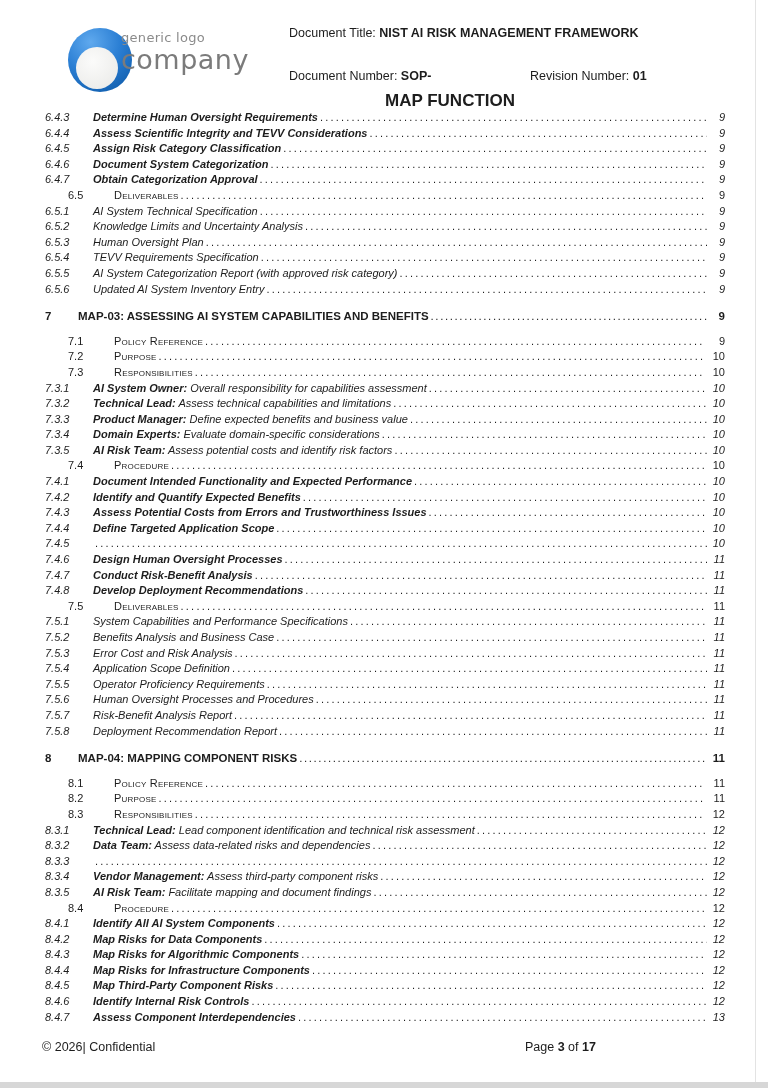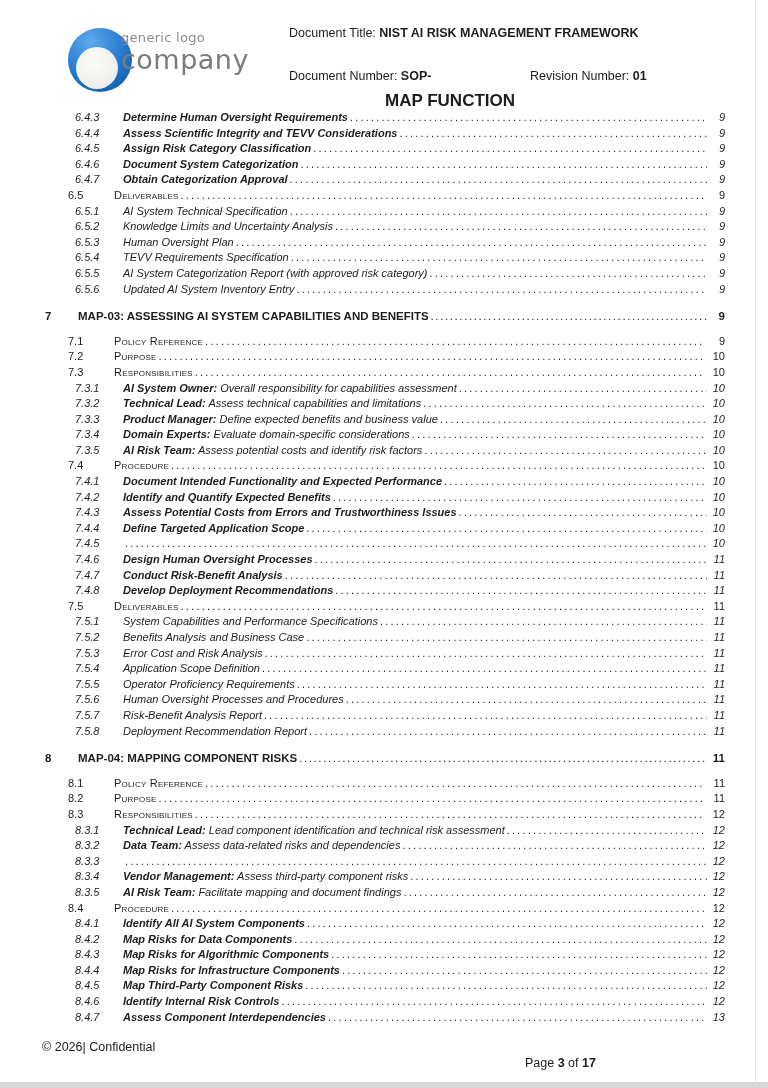--- a/index.html
+++ b/index.html
@@ -31,30 +31,30 @@
   .pg{flex:none;min-width:16px;text-align:right;}
   
   .l1{font-weight:700;font-size:11.5px;margin-top:12px;margin-bottom:9px;}
   .l1 .num{width:33px;}
   .l1 .leader::after{letter-spacing:1.6px;}
   
   .l2 .num{margin-left:23px;width:46px;}
   .l2 .label{font-variant:small-caps;letter-spacing:.2px;}
   .l2 .pg{padding-left:3px;}
   
-  .l3b .num,.l3i .num,.l3m .num{margin-left:30px;width:48px;font-style:italic;}
+  .l3b .num,.l3i .num,.l3m .num{width:48px;font-style:italic;}
   .l3b .pg,.l3i .pg,.l3m .pg{font-style:italic;}
   .l3b .label{font-weight:700;font-style:italic;}
   .l3i .label{font-style:italic;}
   .l3m .label{font-style:italic;}
   .l3m .label b{font-weight:700;}
   
   .ftr{position:absolute;left:0;top:1040px;width:768px;font-size:12.5px;}
   .copyright{position:absolute;left:42px;top:0;}
-  .pageind{position:absolute;left:525px;top:16px;}
+  .pageind{position:absolute;left:525px;top:0;}
   .pageind b{font-weight:700;}
   .bottom-edge{position:absolute;left:0;bottom:0;width:768px;height:6px;background:#d7d7d7;}
   .right-edge{position:absolute;top:0;bottom:6px;left:755px;width:1px;background:#e3e3e3;}
 </style>
 </head>
 <body>
 
 <div class="page">
 
   <div class="hdr">

